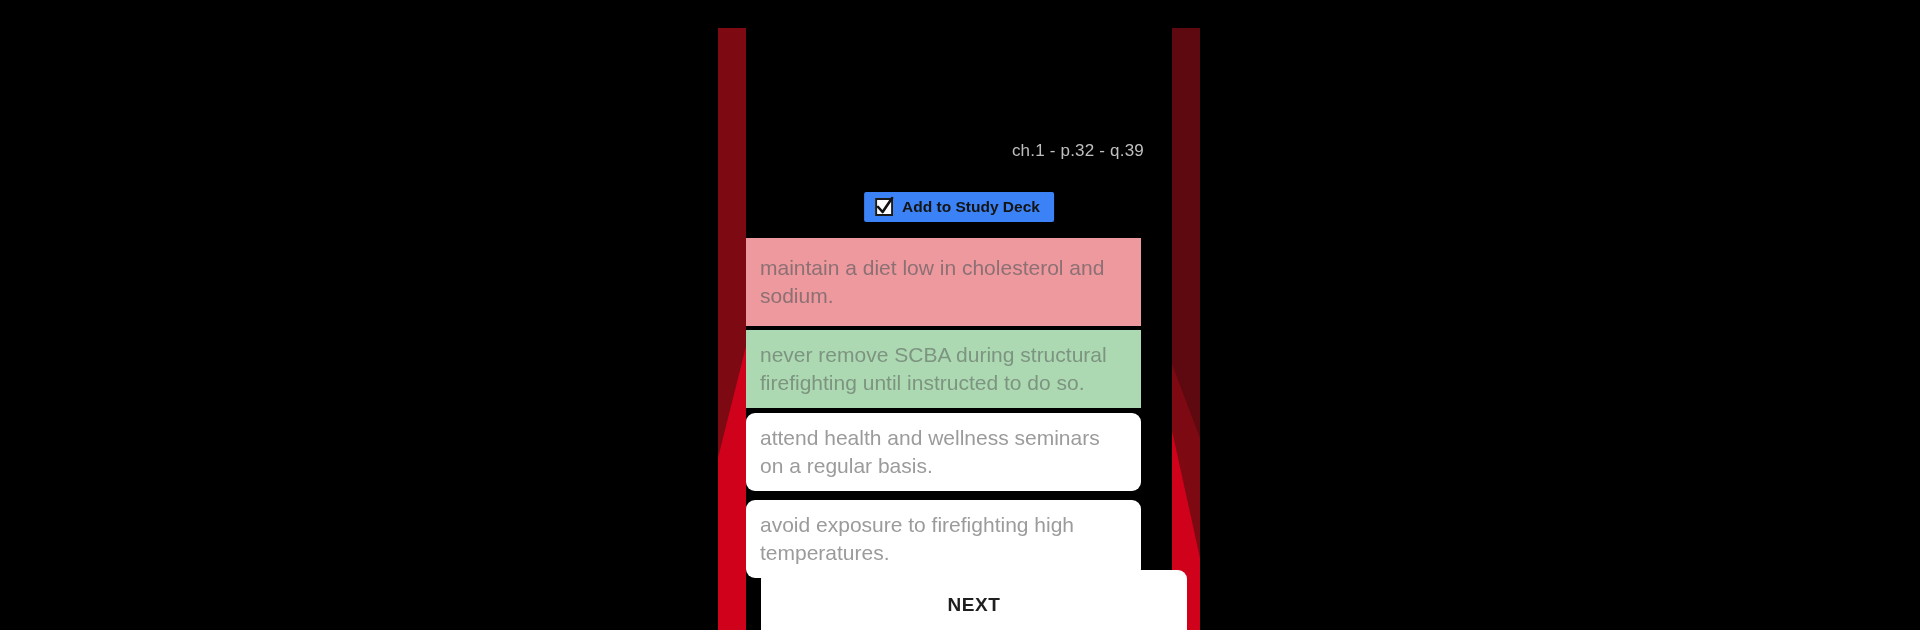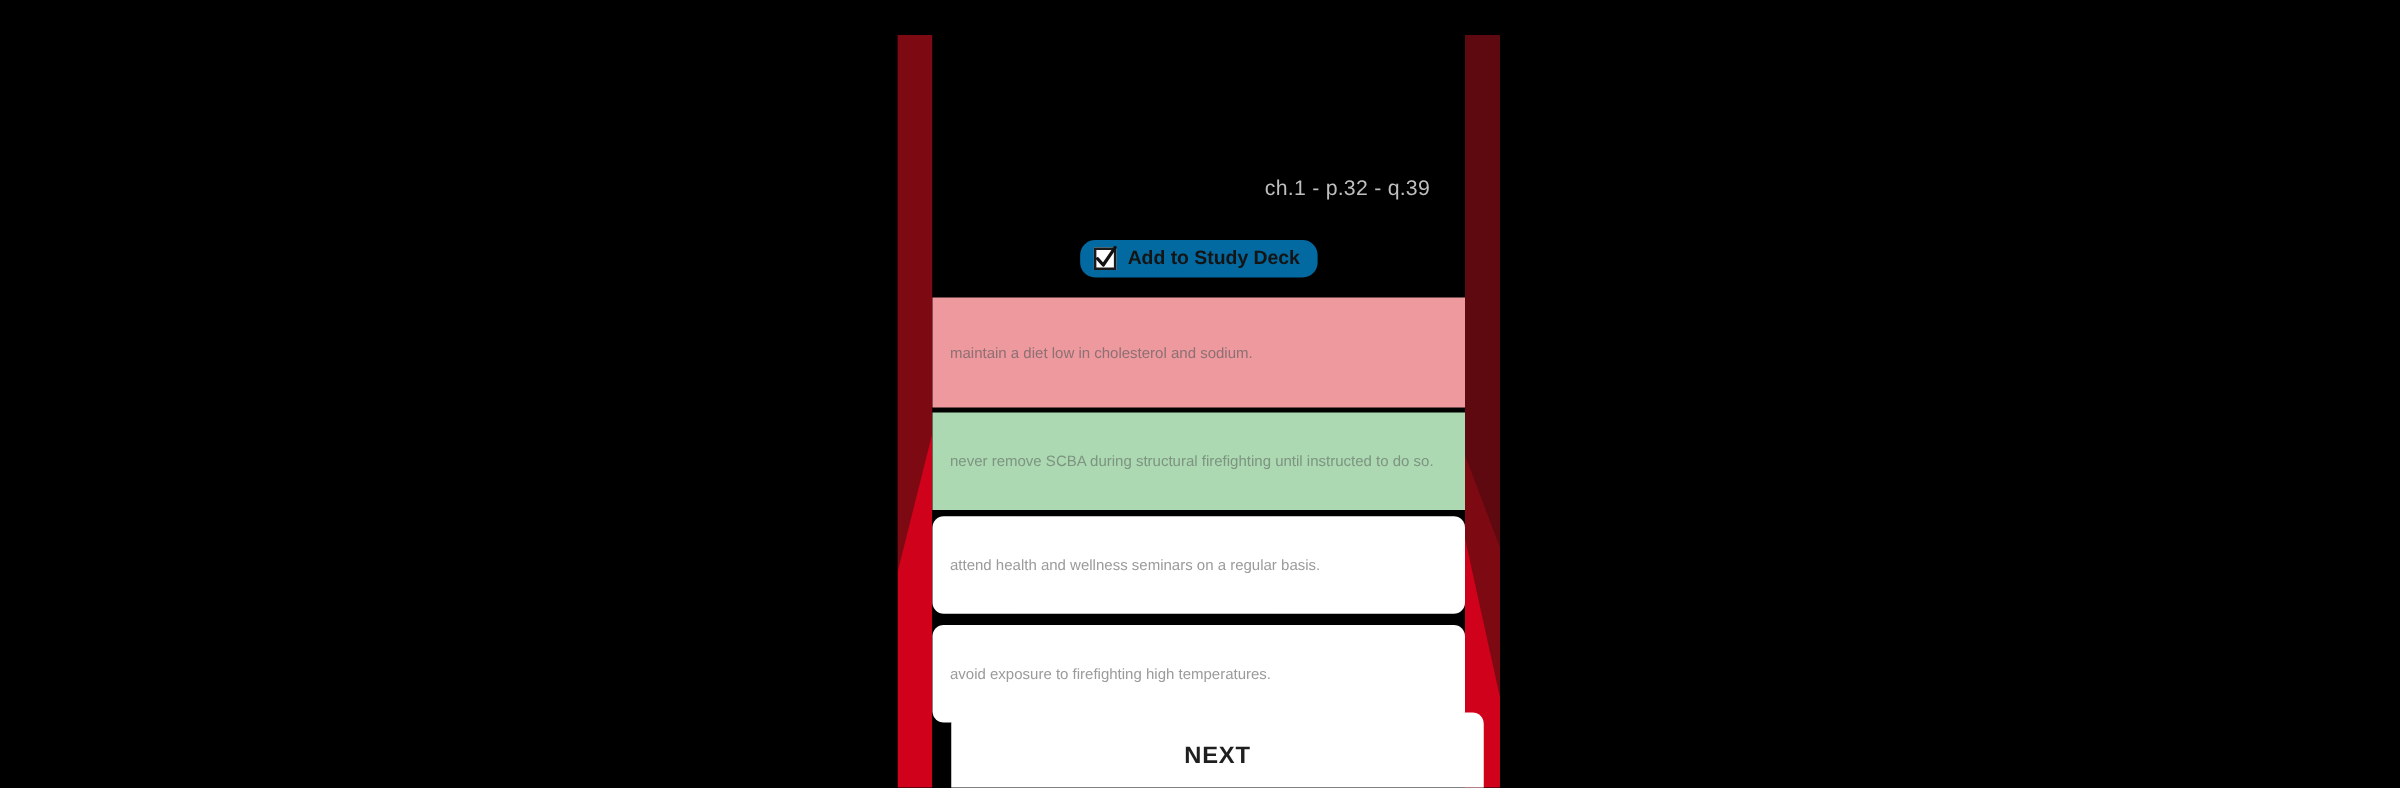--- a/index.html
+++ b/index.html
@@ -95,23 +95,23 @@
 
   
   .study-deck-btn {
     position: absolute;
     top: 164px;
     left: 50%;
     transform: translateX(-50%);
     display: flex;
     align-items: center;
     gap: 9px;
-    background: #0369a1;
+    background: #3b82f6;
     border: none;
-    border-radius: 12px;
+    border-radius: 2px;
     padding: 6px 14px 6px 11px;
     cursor: pointer;
     white-space: nowrap;
   }
   .study-deck-btn .checkbox {
     display: inline-block;
     width: 18px;
     height: 18px;
     flex: 0 0 18px;
     background: #FFFFFF;
@@ -134,25 +134,25 @@
 
   
   .options {
     position: absolute;
     top: 210px;
     left: 0;
     width: 426px;
   }
 
   .option {
-    width: 426px;
+    width: 395px;
     display: flex;
     align-items: center;
     padding: 0 14px;
-    font-size: 12px;
+    font-size: 21px;
     line-height: 1.35;
     color: #9B9B9B;
     cursor: pointer;
     background: #FFFFFF;
     border-radius: 9px;
     margin-bottom: 9px;
     min-height: 78px;
   }
 
   .option.state-incorrect {

